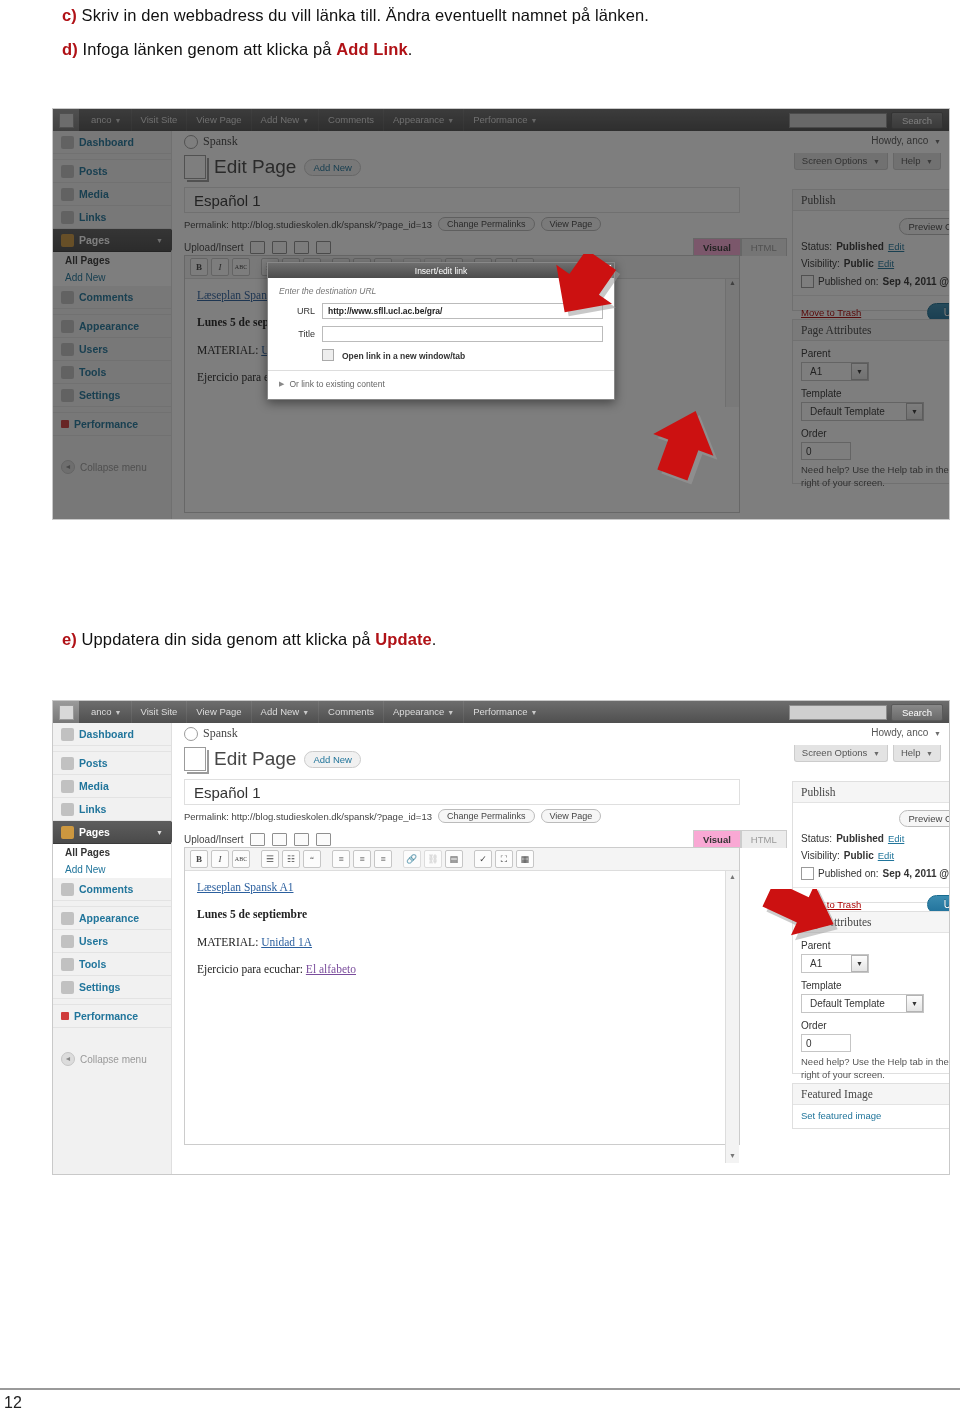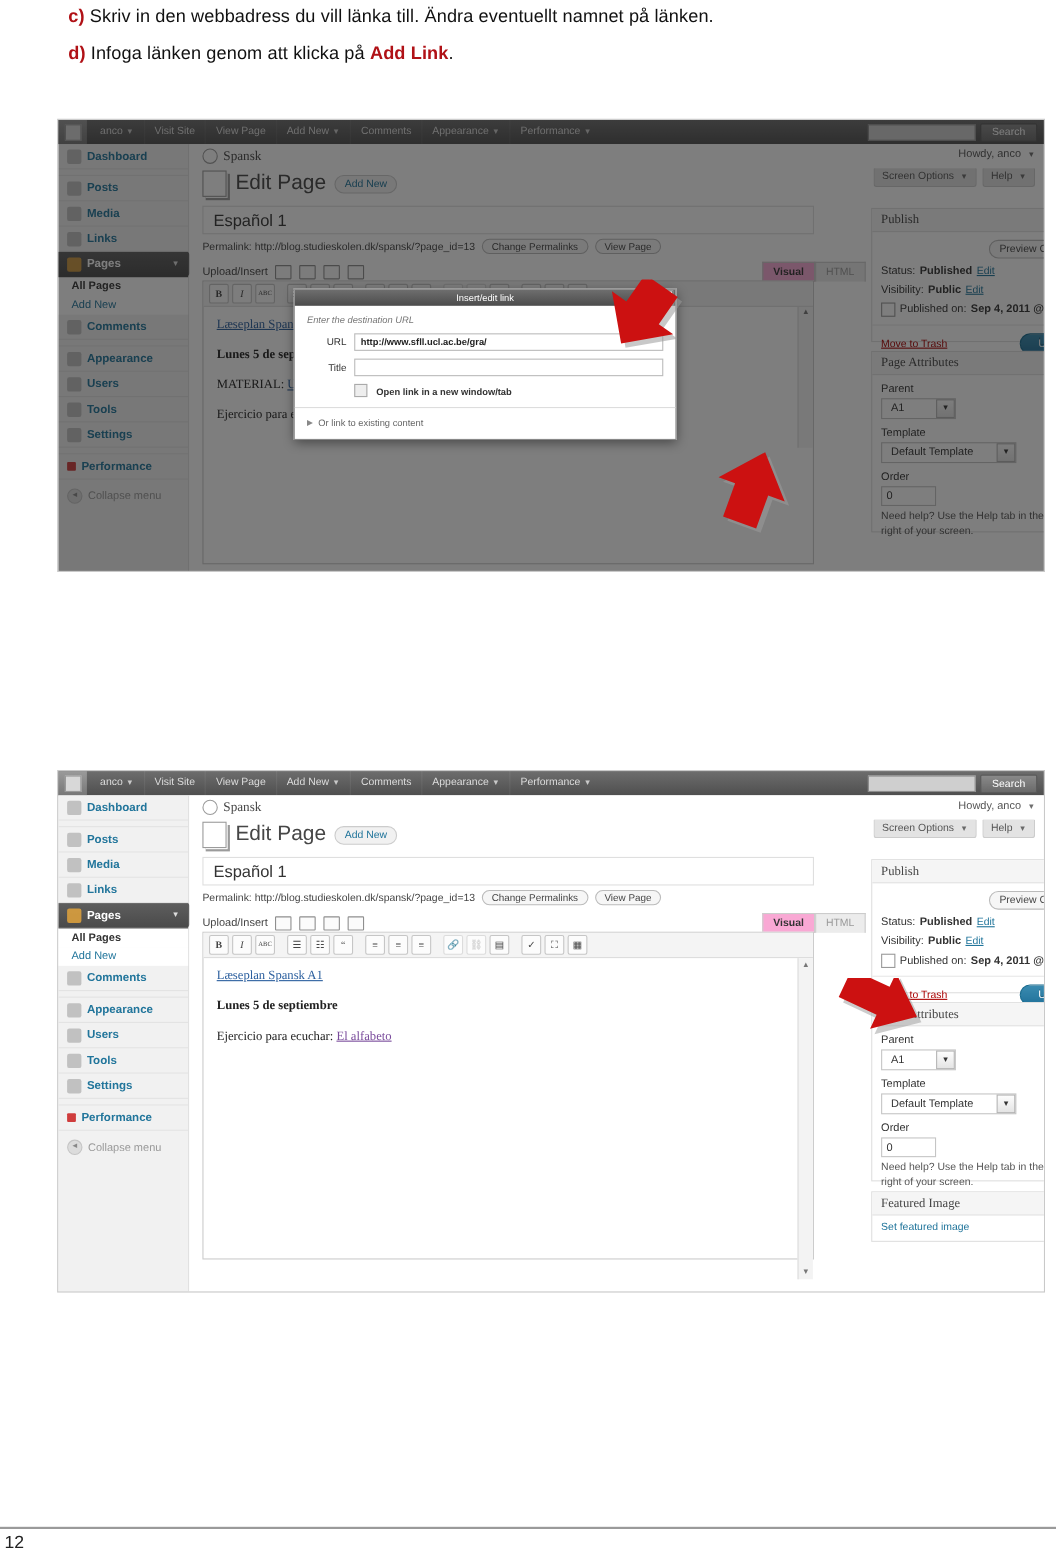--- a/index.html
+++ b/index.html
@@ -61,21 +61,21 @@
       border-left:8px solid #4f4f4f;}
   .s-item .ico{width:13px;height:13px;display:inline-block;
       background:#b9b9b9;border-radius:2px;flex:none;opacity:.85;}
   .s-item.current .ico{background:#e2a33c;}
   .s-item .pcar{margin-left:auto;margin-right:8px;font-size:7px;opacity:.8;}
   .s-sub{height:17px;display:flex;align-items:center;padding-left:12px;
       background:#fff;font-size:10px;}
   .s-sub.active{color:#333;font-weight:bold;}
   .s-sub.inact{color:#21759b;}
   .s-collapse{height:20px;display:flex;align-items:center;gap:5px;padding-left:8px;
-      color:#999;font-size:10px;margin-top:5px;}
+      color:#999;font-size:10px;margin-top:21px;}
   .s-collapse .cico{width:12px;height:12px;border-radius:50%;background:#dcdcdc;
       border:1px solid #c5c5c5;font-size:7px;color:#888;text-align:center;line-height:11px;}
   .perf-dot{width:8px;height:8px;background:#cf3c3c;border-radius:1px;flex:none;}
 
   
   .main{position:absolute;left:119px;top:22px;right:0;bottom:0;background:#fff;}
   .howdy{position:absolute;right:8px;top:4px;font-size:10px;color:#555;}
   .scrops{position:absolute;right:8px;top:22px;display:flex;gap:5px;}
   .tabbtn{background:#e3e3e3;border:1px solid #ccc;border-top:none;
       border-radius:0 0 3px 3px;font-size:9.5px;color:#555;padding:2px 7px 3px;}
@@ -195,20 +195,24 @@
   <div class="instr" id="instr-c">
     <span class="lbl">c</span><span class="lbl">)</span>
     <span>Skriv in den webbadress du vill länka till. Ändra eventuellt namnet på länken.</span>
   </div>
 
   <div class="instr" id="instr-d">
     <span class="lbl">d</span><span class="lbl">)</span>
     <span>Infoga länken genom att klicka på </span><span class="kw">Add Link</span><span>.</span>
   </div>
 
+  <div class="instr" id="instr-e">
+    <span class="lbl">e</span><span class="lbl">)</span>
+    <span>Uppdatera din sida genom att klicka på </span><span class="kw">Update</span><span>.</span>
+  </div>
 
   <div class="shot" id="shot1">
 
     <div class="adminbar">
       <div class="ab-logo">
           <div class="av"></div>
         </div>
       <div class="ab-item ab-first"><span>anco</span><span class="caret">▼</span></div>
       <div class="ab-item"><span>Visit Site</span></div>
       <div class="ab-item"><span>View Page</span></div>
@@ -581,20 +585,21 @@
           <div class="tbtn dim">⛓</div>
           <div class="tbtn">▤</div>
           <div class="tsep"></div>
           <div class="tbtn">✓</div>
           <div class="tbtn">⛶</div>
           <div class="tbtn">▦</div>
         </div>
         <div class="edbody" style="height:274px">
           <p><span class="edlink">Læseplan Spansk A1</span></p>
           <p><span class="edbold">Lunes 5 de septiembre</span></p>
+          <p><span>MATERIAL: </span><span class="edlink">Unidad 1A</span></p>
           <p><span>Ejercicio para ecuchar: </span><span class="edlink v">El alfabeto</span></p>
           <div class="edscroll">
             <div class="ar" style="padding-top:2px">▲</div>
             <div class="ar" style="position:absolute;bottom:2px;left:0;right:0">▼</div>
           </div>
         </div>
       </div>
 
 
       <div class="meta" style="left:620px;top:58px;width:210px;height:122px">

